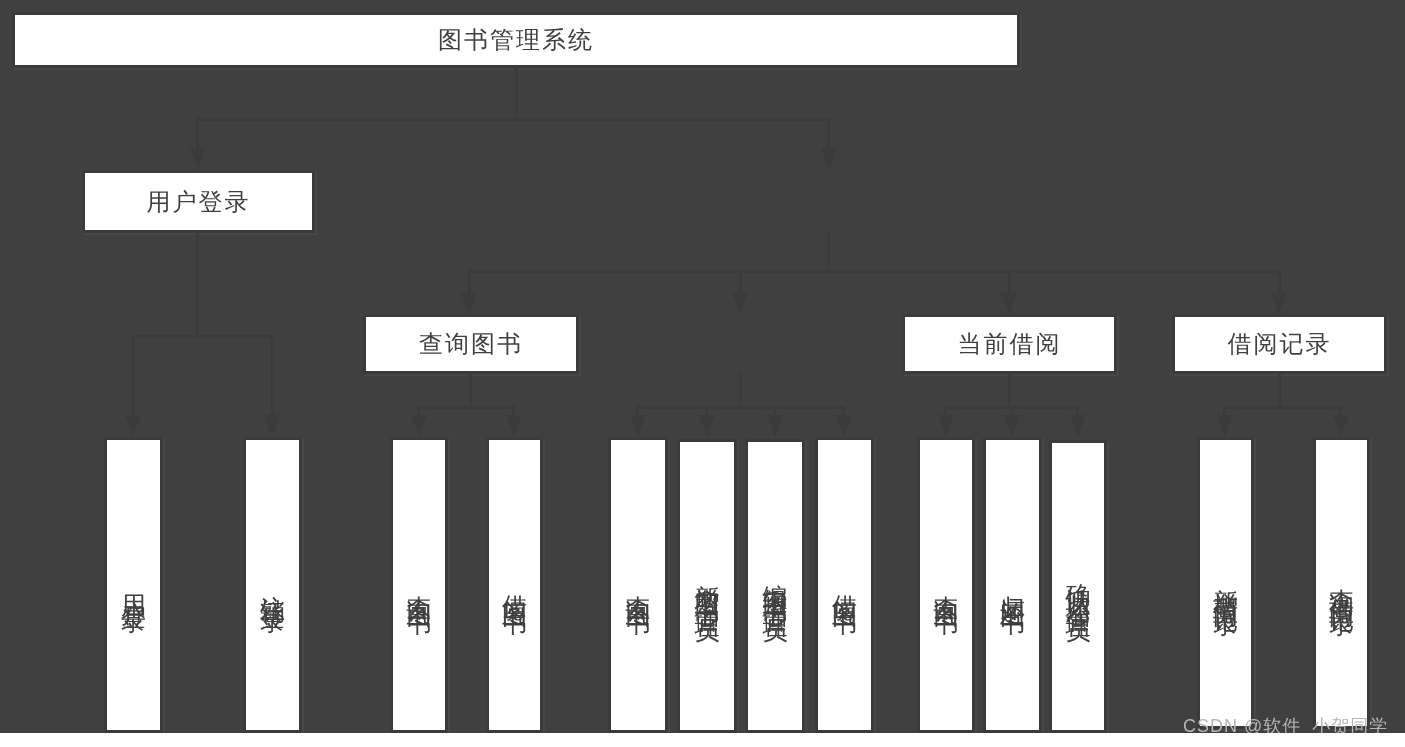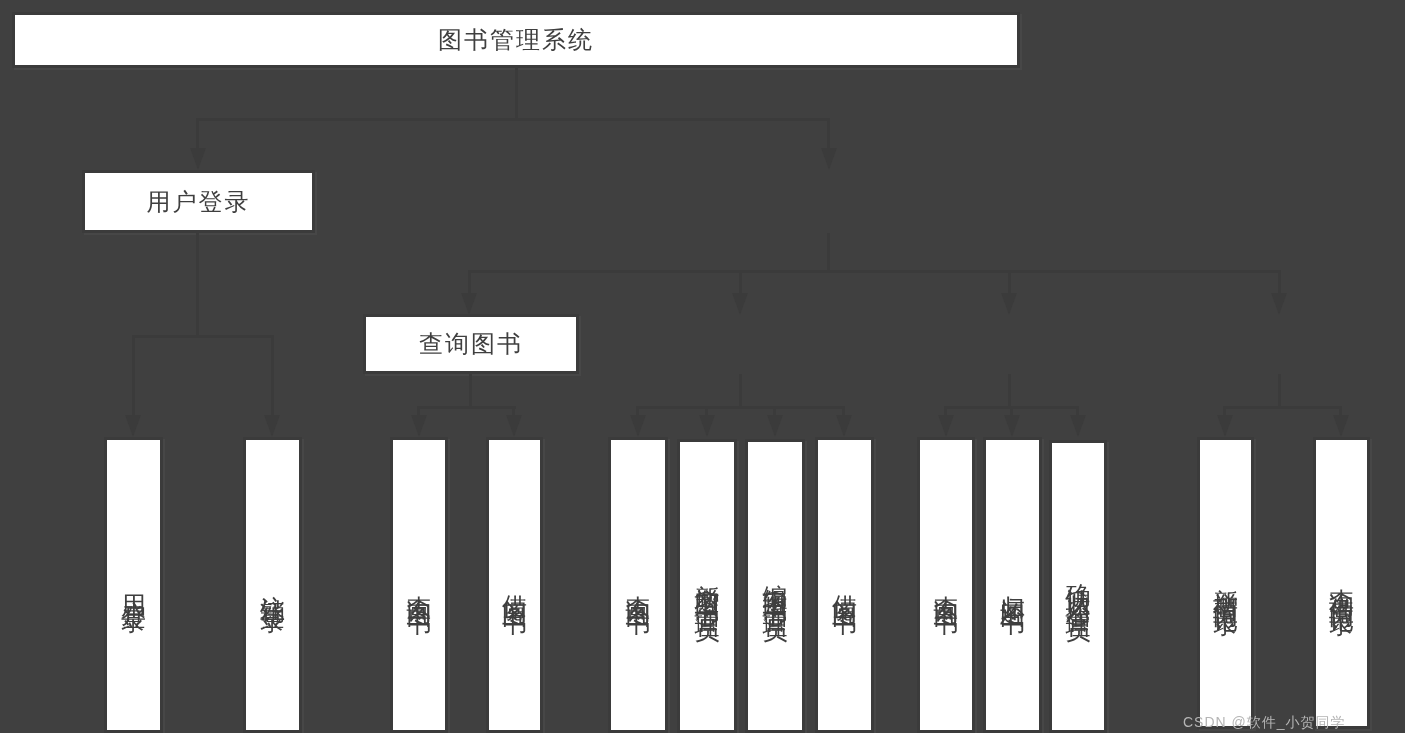--- a/index.html
+++ b/index.html
@@ -41,21 +41,21 @@
   .hline{height:3px;}
   .vline{width:3px;}
   .arrow{
     position:absolute;width:0;height:0;
     border-left:8px solid transparent;
     border-right:8px solid transparent;
     border-top:22px solid var(--line-color);
   }
   .watermark{
     position:absolute;
-    font-size:14px;
+    font-size:18px;
     color:var(--watermark-color);
     letter-spacing:1px;
     white-space:nowrap;
   }
 </style>
 </head>
 <body>
 
 <div id="canvas">
 
@@ -85,20 +85,22 @@
   <div class="arrow" style="left:732px;top:293px"></div>
   <div class="vline" style="left:1008px;top:270px;height:26px"></div>
   <div class="arrow" style="left:1001px;top:293px"></div>
   <div class="vline" style="left:1278px;top:270px;height:26px"></div>
   <div class="arrow" style="left:1271px;top:293px"></div>
 
   <div class="box vbox" style="left:104px;top:437px;width:59px;height:296px">用户登录</div>
   <div class="box vbox" style="left:243px;top:437px;width:59px;height:296px">注销登录</div>
 
   <div class="box hbox" style="left:363px;top:314px;width:216px;height:60px">查询图书</div>
+  <div class="box hbox" style="left:902px;top:314px;width:215px;height:60px">当前借阅</div>
+  <div class="box hbox" style="left:1172px;top:314px;width:215px;height:60px">借阅记录</div>
 
   <div class="vline" style="left:469px;top:374px;height:34px"></div>
   <div class="hline" style="left:417px;top:406px;width:99px"></div>
   <div class="vline" style="left:417px;top:406px;height:11px"></div>
   <div class="arrow" style="left:411px;top:415px"></div>
   <div class="vline" style="left:512px;top:406px;height:11px"></div>
   <div class="arrow" style="left:506px;top:415px"></div>
 
   <div class="vline" style="left:739px;top:374px;height:34px"></div>
   <div class="hline" style="left:636px;top:406px;width:208px"></div>

